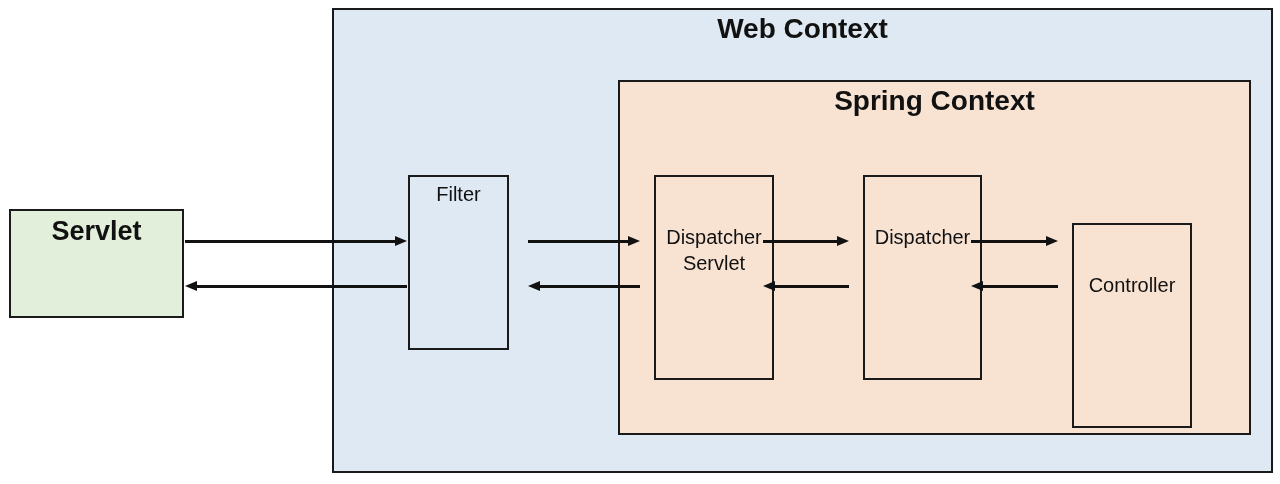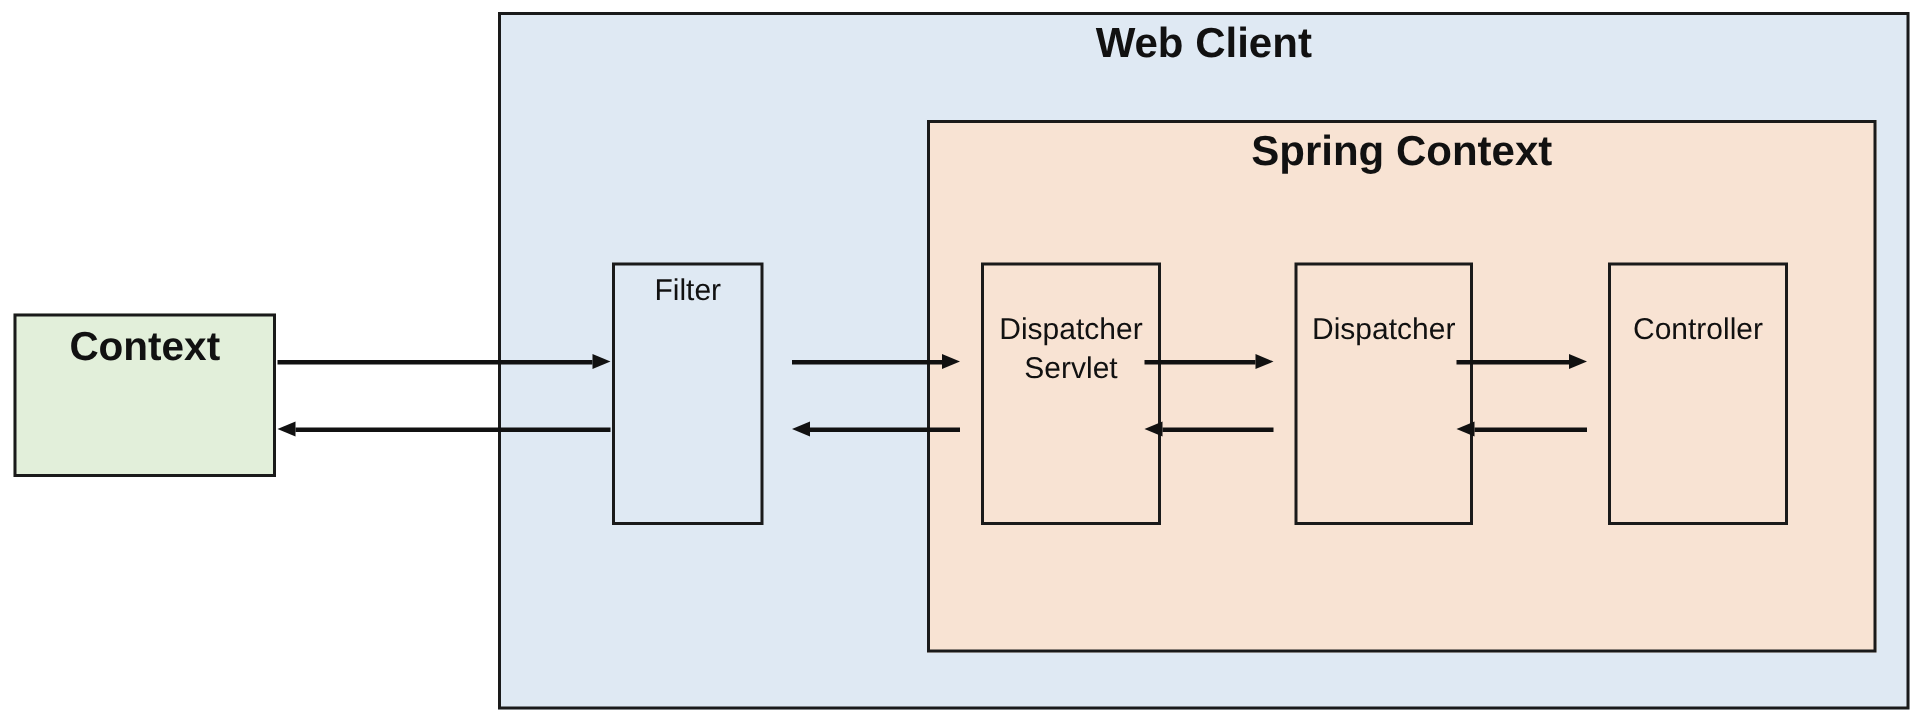--- a/index.html
+++ b/index.html
@@ -61,27 +61,27 @@
     background: var(--web-context-fill);
     padding-top: 4px;
   }
   
   .spring-context {
     left: 284px; top: 70px; width: 633px; height: 355px;
     background: var(--spring-context-fill);
   }
   
   .inner-node {
-    top: 93px; width: 120px; height: 175px;
+    top: 93px; width: 120px; height: 205px;
     background: var(--spring-context-fill);
-    padding-top: 30px;
+    padding-top: 47px;
   }
   .dispatcher-servlet { left: 34px; width: 120px; }
   .interceptor { left: 243px; width: 119px; }
-  .controller { left: 452px; width: 120px; }
+  .controller { left: 452px; width: 120px; margin-top: 48px; }
   
   .arrow {
     position: absolute;
     height: 2.5px;
     background: var(--arrow);
     z-index: 5;
   }
   .arrow.right::after {
     content: "";
     position: absolute;
@@ -112,25 +112,25 @@
   .a6 { left: 775px; top: 285px; width: 74px;  }
   .a7 { left: 540px; top: 285px; width: 100px; }
   .a8 { left: 197px; top: 285px; width: 210px; }
 </style>
 </head>
 <body>
 
 <div class="canvas">
 
   <div class="box client">
-    <span class="client-label">Context</span>
+    <span class="client-label">Servlet</span>
   </div>
 
   <div class="box web-context">
-    <div class="container-title">Web Client</div>
+    <div class="container-title">Web Context</div>
 
     <div class="box filter node-label">
       <span>Filter</span>
     </div>
 
     <div class="box spring-context">
       <div class="container-title">Spring Context</div>
 
       <div class="box inner-node dispatcher-servlet node-label">
         <span>Dispatcher Servlet</span>

